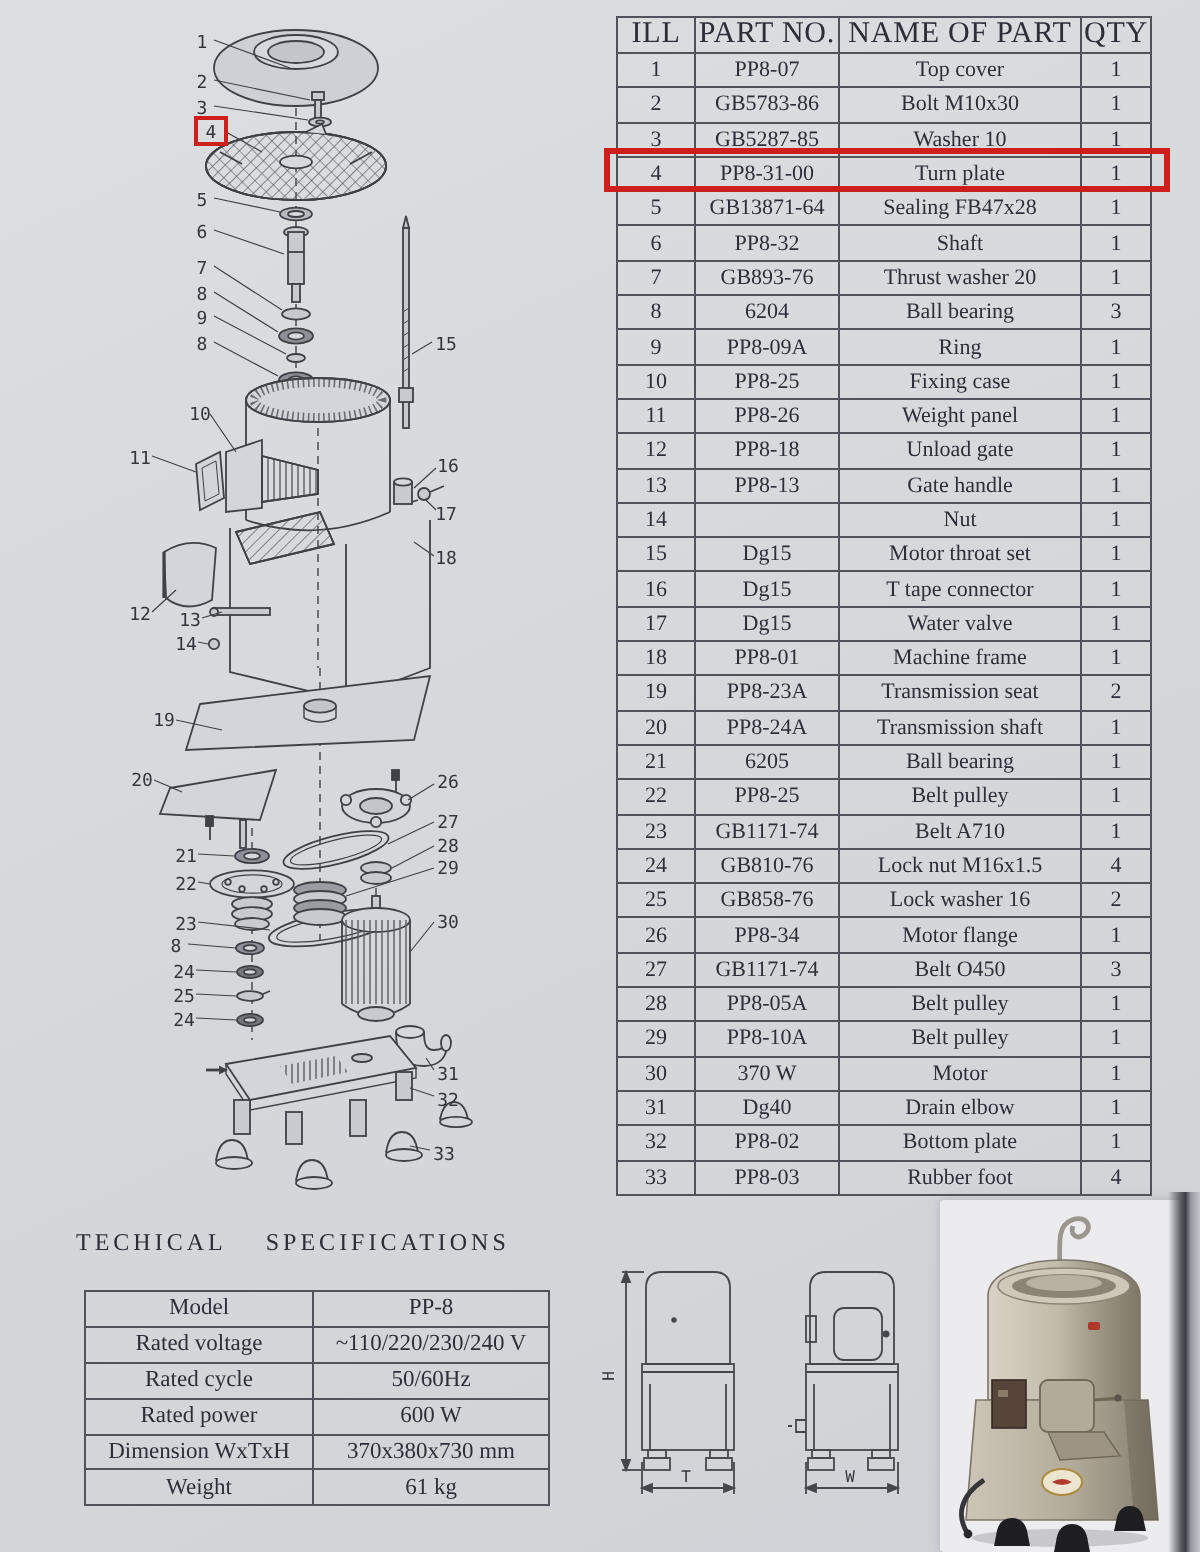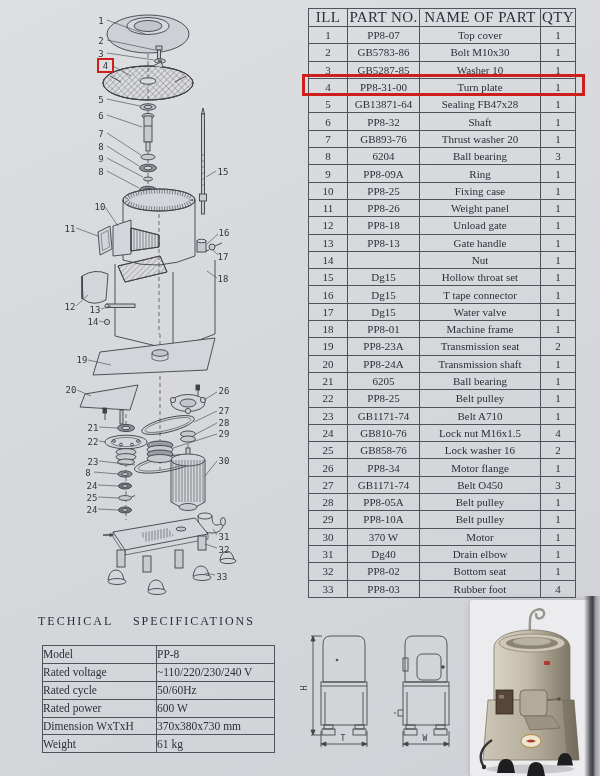--- a/index.html
+++ b/index.html
@@ -17,21 +17,21 @@
               font-weight:normal;}
   table.parts th{font-size:15px;letter-spacing:.4px;}
   .row4-highlight{position:absolute;left:302px;top:74px;width:283px;height:22px;
               border:3px solid #cf1f1c;box-sizing:border-box;pointer-events:none;}
   
   .spec-title{position:absolute;left:38px;top:614px;font-size:12px;color:#2b2e38;
               letter-spacing:2px;word-spacing:15px;white-space:nowrap;}
   table.specs{position:absolute;left:42px;top:645px;width:232px;
               border-collapse:collapse;table-layout:fixed;
               font-family:"Liberation Serif",serif;font-size:11.5px;color:#2c2f3a;}
-  table.specs td{border:1px solid #50535c;text-align:left;height:16.9px;
+  table.specs td{border:1px solid #50535c;text-align:center;height:16.9px;
               padding:0;white-space:nowrap;overflow:hidden;}
   
   svg{position:absolute;}
   svg text{font-family:"DejaVu Sans Mono",monospace;font-size:9px;fill:#34363e;}
   .dim-label{font-size:8px;}
   
   .edge-strip{position:absolute;left:584px;top:596px;width:16px;height:180px;
      background:linear-gradient(to right,rgba(90,90,96,0) 0%,#5a5a62 40%,#3e3e46 55%,#9a9aa2 72%,#c6c6cc 100%);}
   .photo-bg{position:absolute;left:470px;top:600px;width:126px;height:176px;
      background:#ececef;border-radius:2px;box-shadow:0 0 6px rgba(120,120,130,.35);}
@@ -474,21 +474,21 @@
         </tr>
         <tr>
           <td>14</td>
           <td></td>
           <td>Nut</td>
           <td>1</td>
         </tr>
         <tr>
           <td>15</td>
           <td>Dg15</td>
-          <td>Hollow throat set</td>
+          <td>Motor throat set</td>
           <td>1</td>
         </tr>
         <tr>
           <td>16</td>
           <td>Dg15</td>
           <td>T tape connector</td>
           <td>1</td>
         </tr>
         <tr>
           <td>17</td>
@@ -576,21 +576,21 @@
         </tr>
         <tr>
           <td>31</td>
           <td>Dg40</td>
           <td>Drain elbow</td>
           <td>1</td>
         </tr>
         <tr>
           <td>32</td>
           <td>PP8-02</td>
-          <td>Bottom seat</td>
+          <td>Bottom plate</td>
           <td>1</td>
         </tr>
         <tr>
           <td>33</td>
           <td>PP8-03</td>
           <td>Rubber foot</td>
           <td>4</td>
         </tr>
       </tbody>
   </table>

